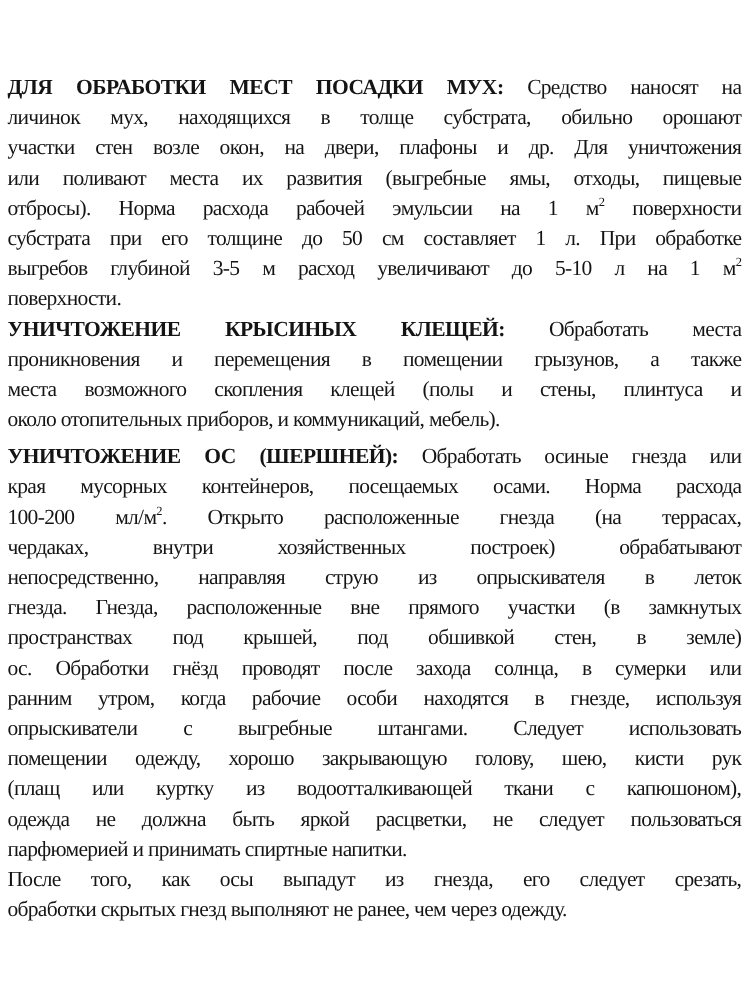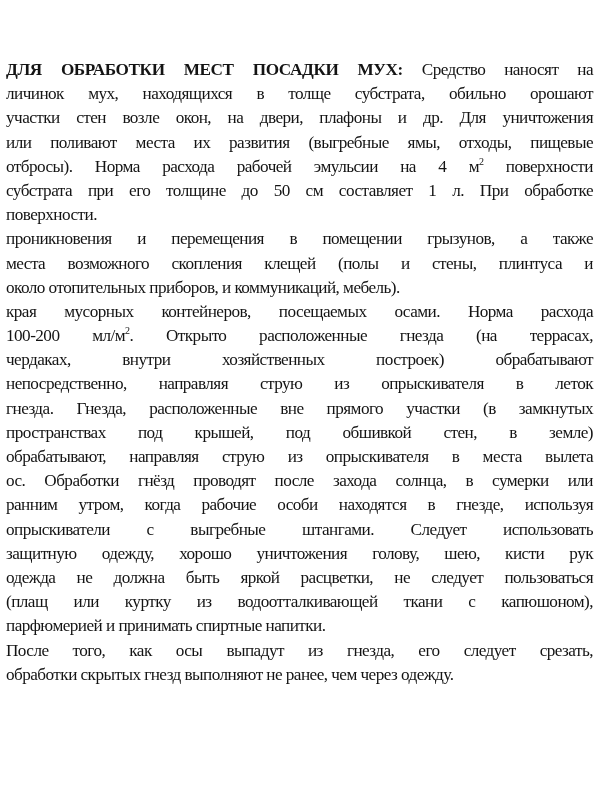--- a/index.html
+++ b/index.html
@@ -28,42 +28,44 @@
 </head>
 <body>
 
 <div class="doc">
 
   <div>
     <span class="line"><span class="b">ДЛЯ ОБРАБОТКИ МЕСТ ПОСАДКИ МУХ:</span><span> Средство наносят на</span></span>
     <span class="line">личинок мух, находящихся в толще субстрата, обильно орошают</span>
     <span class="line">участки стен возле окон, на двери, плафоны и др. Для уничтожения</span>
     <span class="line">или поливают места их развития (выгребные ямы, отходы, пищевые</span>
-    <span class="line"><span>отбросы). Норма расхода рабочей эмульсии на 4 м</span><sup>2</sup><span> поверхности</span></span>
+    <span class="line"><span>отбросы). Норма расхода рабочей эмульсии на 1 м</span><sup>2</sup><span> поверхности</span></span>
     <span class="line">субстрата при его толщине до 50 см составляет 1 л. При обработке</span>
+    <span class="line"><span>выгребов глубиной 3-5 м расход увеличивают до 5-10 л на 1 м</span><sup>2</sup></span>
     <span class="line last">поверхности.</span>
   </div>
 
   <div>
+    <span class="line"><span class="b">УНИЧТОЖЕНИЕ КРЫСИНЫХ КЛЕЩЕЙ:</span><span> Обработать места</span></span>
     <span class="line">проникновения и перемещения в помещении грызунов, а также</span>
     <span class="line">места возможного скопления клещей (полы и стены, плинтуса и</span>
     <span class="line last">около отопительных приборов, и коммуникаций, мебель).</span>
   </div>
 
   <div>
+    <span class="line gap"><span class="b">УНИЧТОЖЕНИЕ ОС (ШЕРШНЕЙ):</span><span> Обработать осиные гнезда или</span></span>
     <span class="line">края мусорных контейнеров, посещаемых осами. Норма расхода</span>
     <span class="line"><span>100-200 мл/м</span><sup>2</sup><span>. Открыто расположенные гнезда (на террасах,</span></span>
     <span class="line">чердаках, внутри хозяйственных построек) обрабатывают</span>
     <span class="line">непосредственно, направляя струю из опрыскивателя в леток</span>
     <span class="line">гнезда. Гнезда, расположенные вне прямого участки (в замкнутых</span>
     <span class="line">пространствах под крышей, под обшивкой стен, в земле)</span>
-    <span class="line">обрабатывают, направляя струю из опрыскивателя в места вылета</span>
     <span class="line">ос. Обработки гнёзд проводят после захода солнца, в сумерки или</span>
     <span class="line">ранним утром, когда рабочие особи находятся в гнезде, используя</span>
     <span class="line">опрыскиватели с выгребные штангами. Следует использовать</span>
-    <span class="line">защитную одежду, хорошо уничтожения голову, шею, кисти рук</span>
+    <span class="line">помещении одежду, хорошо закрывающую голову, шею, кисти рук</span>
+    <span class="line">(плащ или куртку из водоотталкивающей ткани с капюшоном),</span>
     <span class="line">одежда не должна быть яркой расцветки, не следует пользоваться</span>
-    <span class="line">(плащ или куртку из водоотталкивающей ткани с капюшоном),</span>
     <span class="line last">парфюмерией и принимать спиртные напитки.</span>
     <span class="line">После того, как осы выпадут из гнезда, его следует срезать,</span>
     <span class="line last">обработки скрытых гнезд выполняют не ранее, чем через одежду.</span>
   </div>
 </div>
 
 </body></html>

